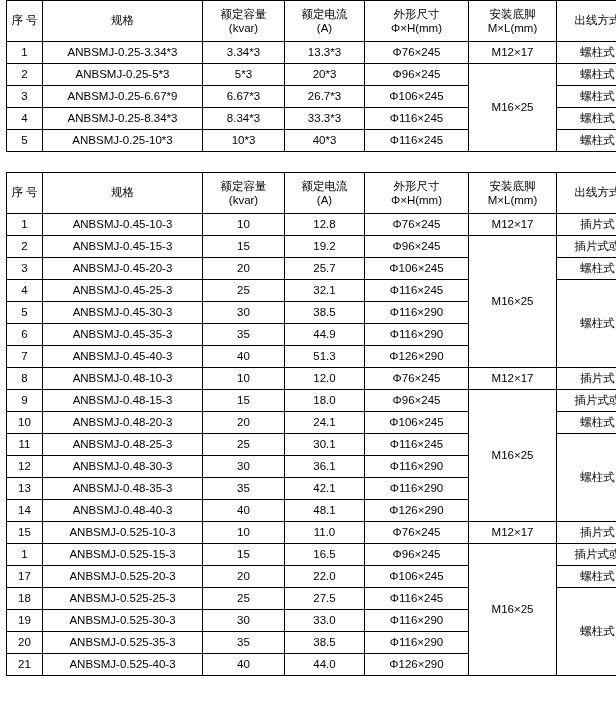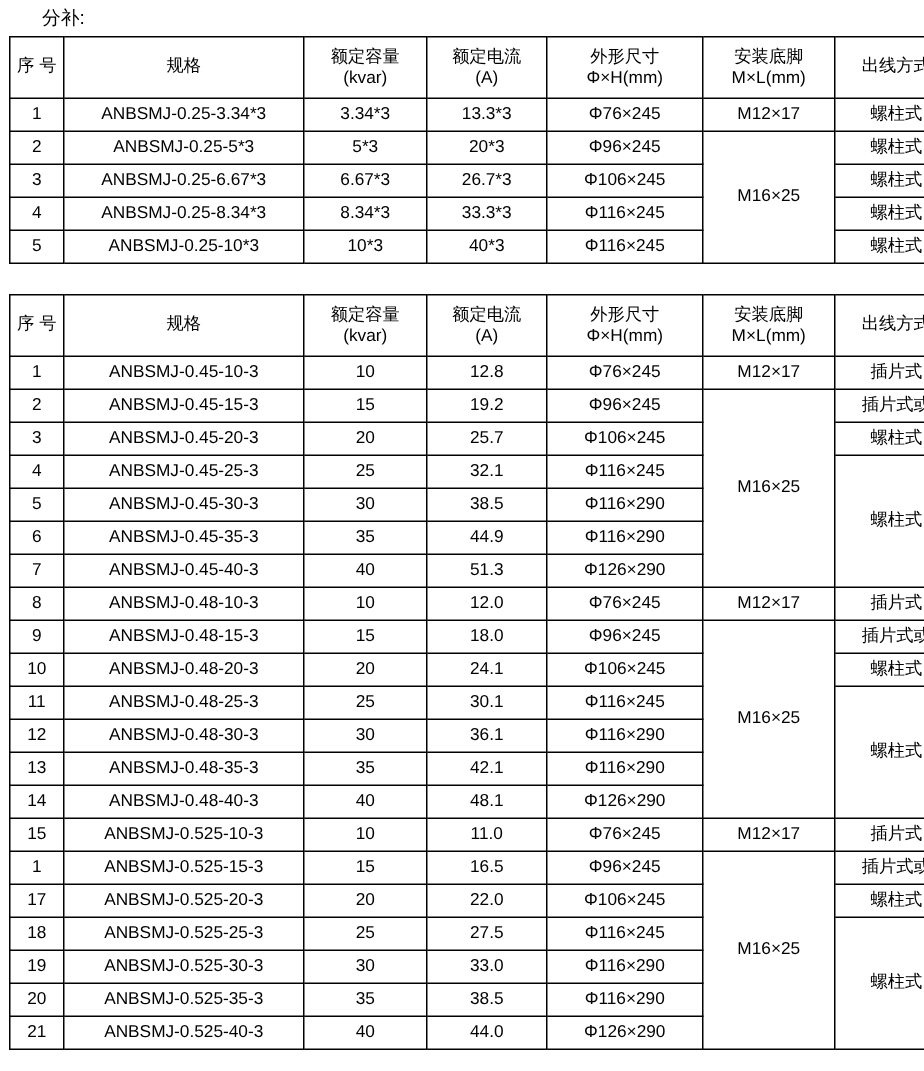--- a/index.html
+++ b/index.html
@@ -48,21 +48,20 @@
   .col-foot { width: 88px; }
   .col-out { width: 82px; }
   .gap { height: 20px; }
   .two-line span { display: block; line-height: 1.25; }
 </style>
 </head>
 <body>
 
 <div>
 
-  <div class="section-label">分补:</div>
   <table class="spec">
     <colgroup>
       <col class="col-idx">
         <col class="col-spec">
         <col class="col-cap">
         <col class="col-cur">
         <col class="col-dim">
         <col class="col-foot">
         <col class="col-out">
     </colgroup>
@@ -103,21 +102,21 @@
           <td>2</td>
           <td>ANBSMJ-0.25-5*3</td>
           <td>5*3</td>
           <td>20*3</td>
           <td>Φ96×245</td>
           <td rowspan="4">M16×25</td>
           <td>螺柱式</td>
         </tr>
         <tr>
           <td>3</td>
-          <td>ANBSMJ-0.25-6.67*3</td>
+          <td>ANBSMJ-0.25-6.67*9</td>
           <td>6.67*3</td>
           <td>26.7*3</td>
           <td>Φ106×245</td>
           <td>螺柱式</td>
         </tr>
         <tr>
           <td>4</td>
           <td>ANBSMJ-0.25-8.34*3</td>
           <td>8.34*3</td>
           <td>33.3*3</td>

